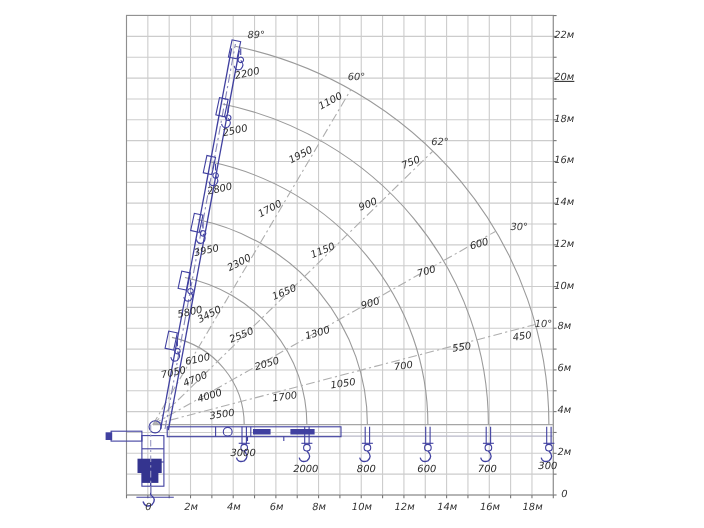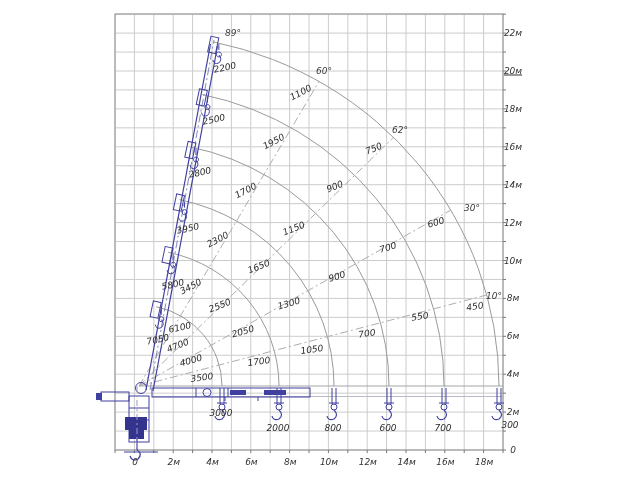--- a/index.html
+++ b/index.html
@@ -226,21 +226,21 @@
       <div class="lbl " style="left: 420px; top: 317px; transform: translate(-50%, -50%) rotate(-8deg);">550</div>
       <div class="lbl " style="left: 367px; top: 334px; transform: translate(-50%, -50%) rotate(-8deg);">700</div>
       <div class="lbl " style="left: 312px; top: 350px; transform: translate(-50%, -50%) rotate(-8deg);">1050</div>
       <div class="lbl " style="left: 259px; top: 362px; transform: translate(-50%, -50%) rotate(-8deg);">1700</div>
       <div class="lbl " style="left: 202px; top: 378px; transform: translate(-50%, -50%) rotate(-8deg);">3500</div>
       <div class="lbl " style="left: 221px; top: 413px;">3000</div>
       <div class="lbl " style="left: 278px; top: 428px;">2000</div>
       <div class="lbl " style="left: 333px; top: 428px; text-align: right;">800</div>
       <div class="lbl " style="left: 388px; top: 428px;">600</div>
       <div class="lbl " style="left: 443px; top: 428px;">700</div>
-      <div class="lbl " style="left: 498px; top: 425px; margin-left: 12px;">300</div>
+      <div class="lbl " style="left: 498px; top: 425px;">300</div>
       <div class="lbl angle" style="left: 233px; top: 33px;">89°</div>
       <div class="lbl angle" style="left: 324px; top: 71px; text-align: center;">60°</div>
       <div class="lbl angle" style="left: 400px; top: 130px;">62°</div>
       <div class="lbl angle" style="left: 460px; top: 208px; margin-left: 12px;">30°</div>
       <div class="lbl angle" style="left: 494px; top: 296px;">10°</div>
       <div class="lbl axis" style="left: 135px; top: 462px;">0</div>
       <div class="lbl axis" style="left: 173.8px; top: 462px;">2м</div>
       <div class="lbl axis" style="left: 212.6px; top: 462px;">4м</div>
       <div class="lbl axis" style="left: 251.4px; top: 462px;">6м</div>
       <div class="lbl axis" style="left: 290.2px; top: 462px;">8м</div>

